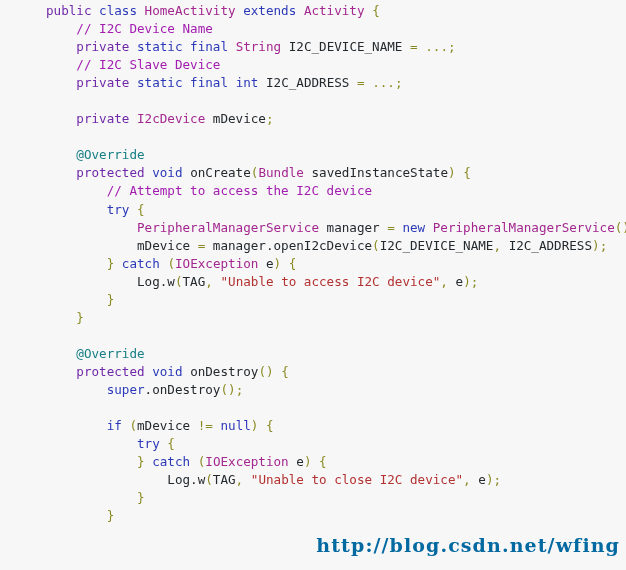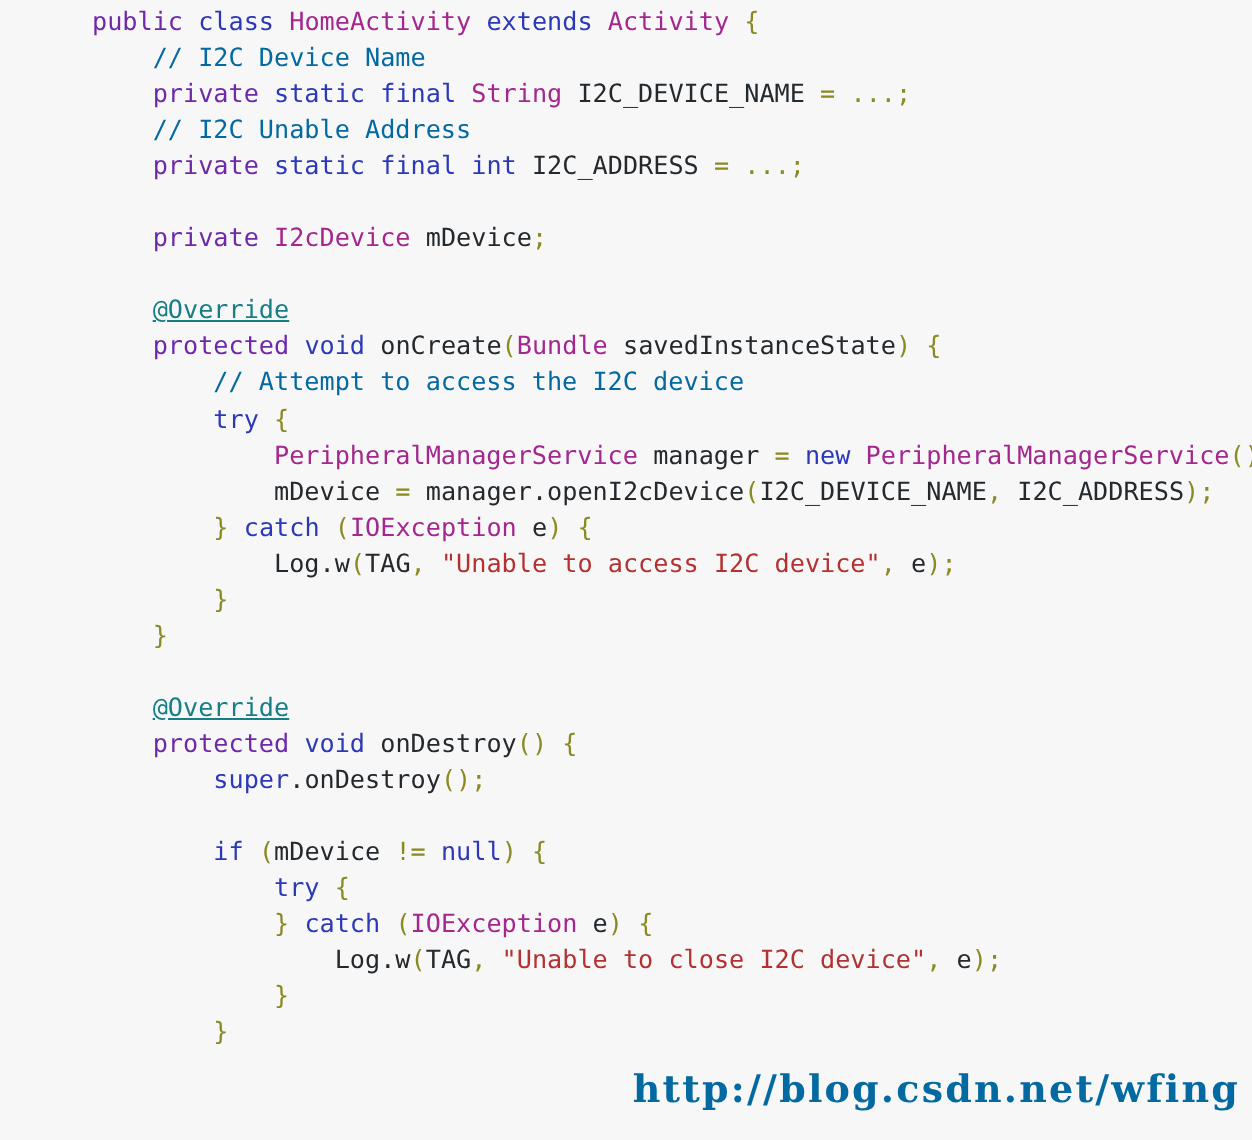--- a/index.html
+++ b/index.html
@@ -32,25 +32,25 @@
     font-size: 12.6px;
     white-space: pre;
     padding-left: 2px;
     color: #24292e;
     letter-spacing: 0px;
   }
   .code-line.blank {
     height: 18.05px;
   }
   
-  .t-cmt  { color: #0369a1; }
+  .t-cmt  { color: #a21caf; }
   .t-mod  { color: #6f28a8; }
   .t-kw   { color: #2b39b8; }
   .t-typ  { color: #a3278f; }
-  .t-ann  { color: #167e84; text-decoration: underline; }
+  .t-ann  { color: #167e84; }
   .t-str  { color: #b33131; }
   .t-pun  { color: #8a8a22; }
   .t-id   { color: #24292e; }
 
   #watermark {
     position: absolute;
     right: 6px;
     bottom: 14px;
     font-family: "DejaVu Serif", "Liberation Serif", serif;
     font-size: 19px;
@@ -62,21 +62,21 @@
     font-weight: bold;
   }
 </style>
 </head>
 <body>
 
 <div id="code-block">
     <div class="code-line"><span class="t-mod">public</span><span class="t-id"> </span><span class="t-kw">class</span><span class="t-id"> </span><span class="t-typ">HomeActivity</span><span class="t-id"> </span><span class="t-kw">extends</span><span class="t-id"> </span><span class="t-typ">Activity</span><span class="t-id"> </span><span class="t-pun">{</span></div>
     <div class="code-line"><span>    </span><span class="t-cmt">// I2C Device Name</span></div>
     <div class="code-line"><span>    </span><span class="t-mod">private</span><span class="t-id"> </span><span class="t-kw">static</span><span class="t-id"> </span><span class="t-kw">final</span><span class="t-id"> </span><span class="t-typ">String</span><span class="t-id"> </span><span class="t-id">I2C_DEVICE_NAME</span><span class="t-id"> </span><span class="t-pun">=</span><span class="t-id"> </span><span class="t-pun">...</span><span class="t-pun">;</span></div>
-    <div class="code-line"><span>    </span><span class="t-cmt">// I2C Unable Address</span></div>
+    <div class="code-line"><span>    </span><span class="t-cmt">// I2C Slave Device</span></div>
     <div class="code-line"><span>    </span><span class="t-mod">private</span><span class="t-id"> </span><span class="t-kw">static</span><span class="t-id"> </span><span class="t-kw">final</span><span class="t-id"> </span><span class="t-kw">int</span><span class="t-id"> </span><span class="t-id">I2C_ADDRESS</span><span class="t-id"> </span><span class="t-pun">=</span><span class="t-id"> </span><span class="t-pun">...</span><span class="t-pun">;</span></div>
     <div class="code-line blank"></div>
     <div class="code-line"><span>    </span><span class="t-mod">private</span><span class="t-id"> </span><span class="t-typ">I2cDevice</span><span class="t-id"> </span><span class="t-id">mDevice</span><span class="t-pun">;</span></div>
     <div class="code-line blank"></div>
     <div class="code-line"><span>    </span><span class="t-ann">@Override</span></div>
     <div class="code-line"><span>    </span><span class="t-mod">protected</span><span class="t-id"> </span><span class="t-kw">void</span><span class="t-id"> </span><span class="t-id">onCreate</span><span class="t-pun">(</span><span class="t-typ">Bundle</span><span class="t-id"> </span><span class="t-id">savedInstanceState</span><span class="t-pun">)</span><span class="t-id"> </span><span class="t-pun">{</span></div>
     <div class="code-line"><span>        </span><span class="t-cmt">// Attempt to access the I2C device</span></div>
     <div class="code-line"><span>        </span><span class="t-kw">try</span><span class="t-id"> </span><span class="t-pun">{</span></div>
     <div class="code-line"><span>            </span><span class="t-typ">PeripheralManagerService</span><span class="t-id"> </span><span class="t-id">manager</span><span class="t-id"> </span><span class="t-pun">=</span><span class="t-id"> </span><span class="t-kw">new</span><span class="t-id"> </span><span class="t-typ">PeripheralManagerService</span><span class="t-pun">(</span><span class="t-pun">)</span><span class="t-pun">;</span></div>
     <div class="code-line"><span>            </span><span class="t-id">mDevice</span><span class="t-id"> </span><span class="t-pun">=</span><span class="t-id"> </span><span class="t-id">manager</span><span class="t-id">.</span><span class="t-id">openI2cDevice</span><span class="t-pun">(</span><span class="t-id">I2C_DEVICE_NAME</span><span class="t-pun">,</span><span class="t-id"> </span><span class="t-id">I2C_ADDRESS</span><span class="t-pun">)</span><span class="t-pun">;</span></div>

